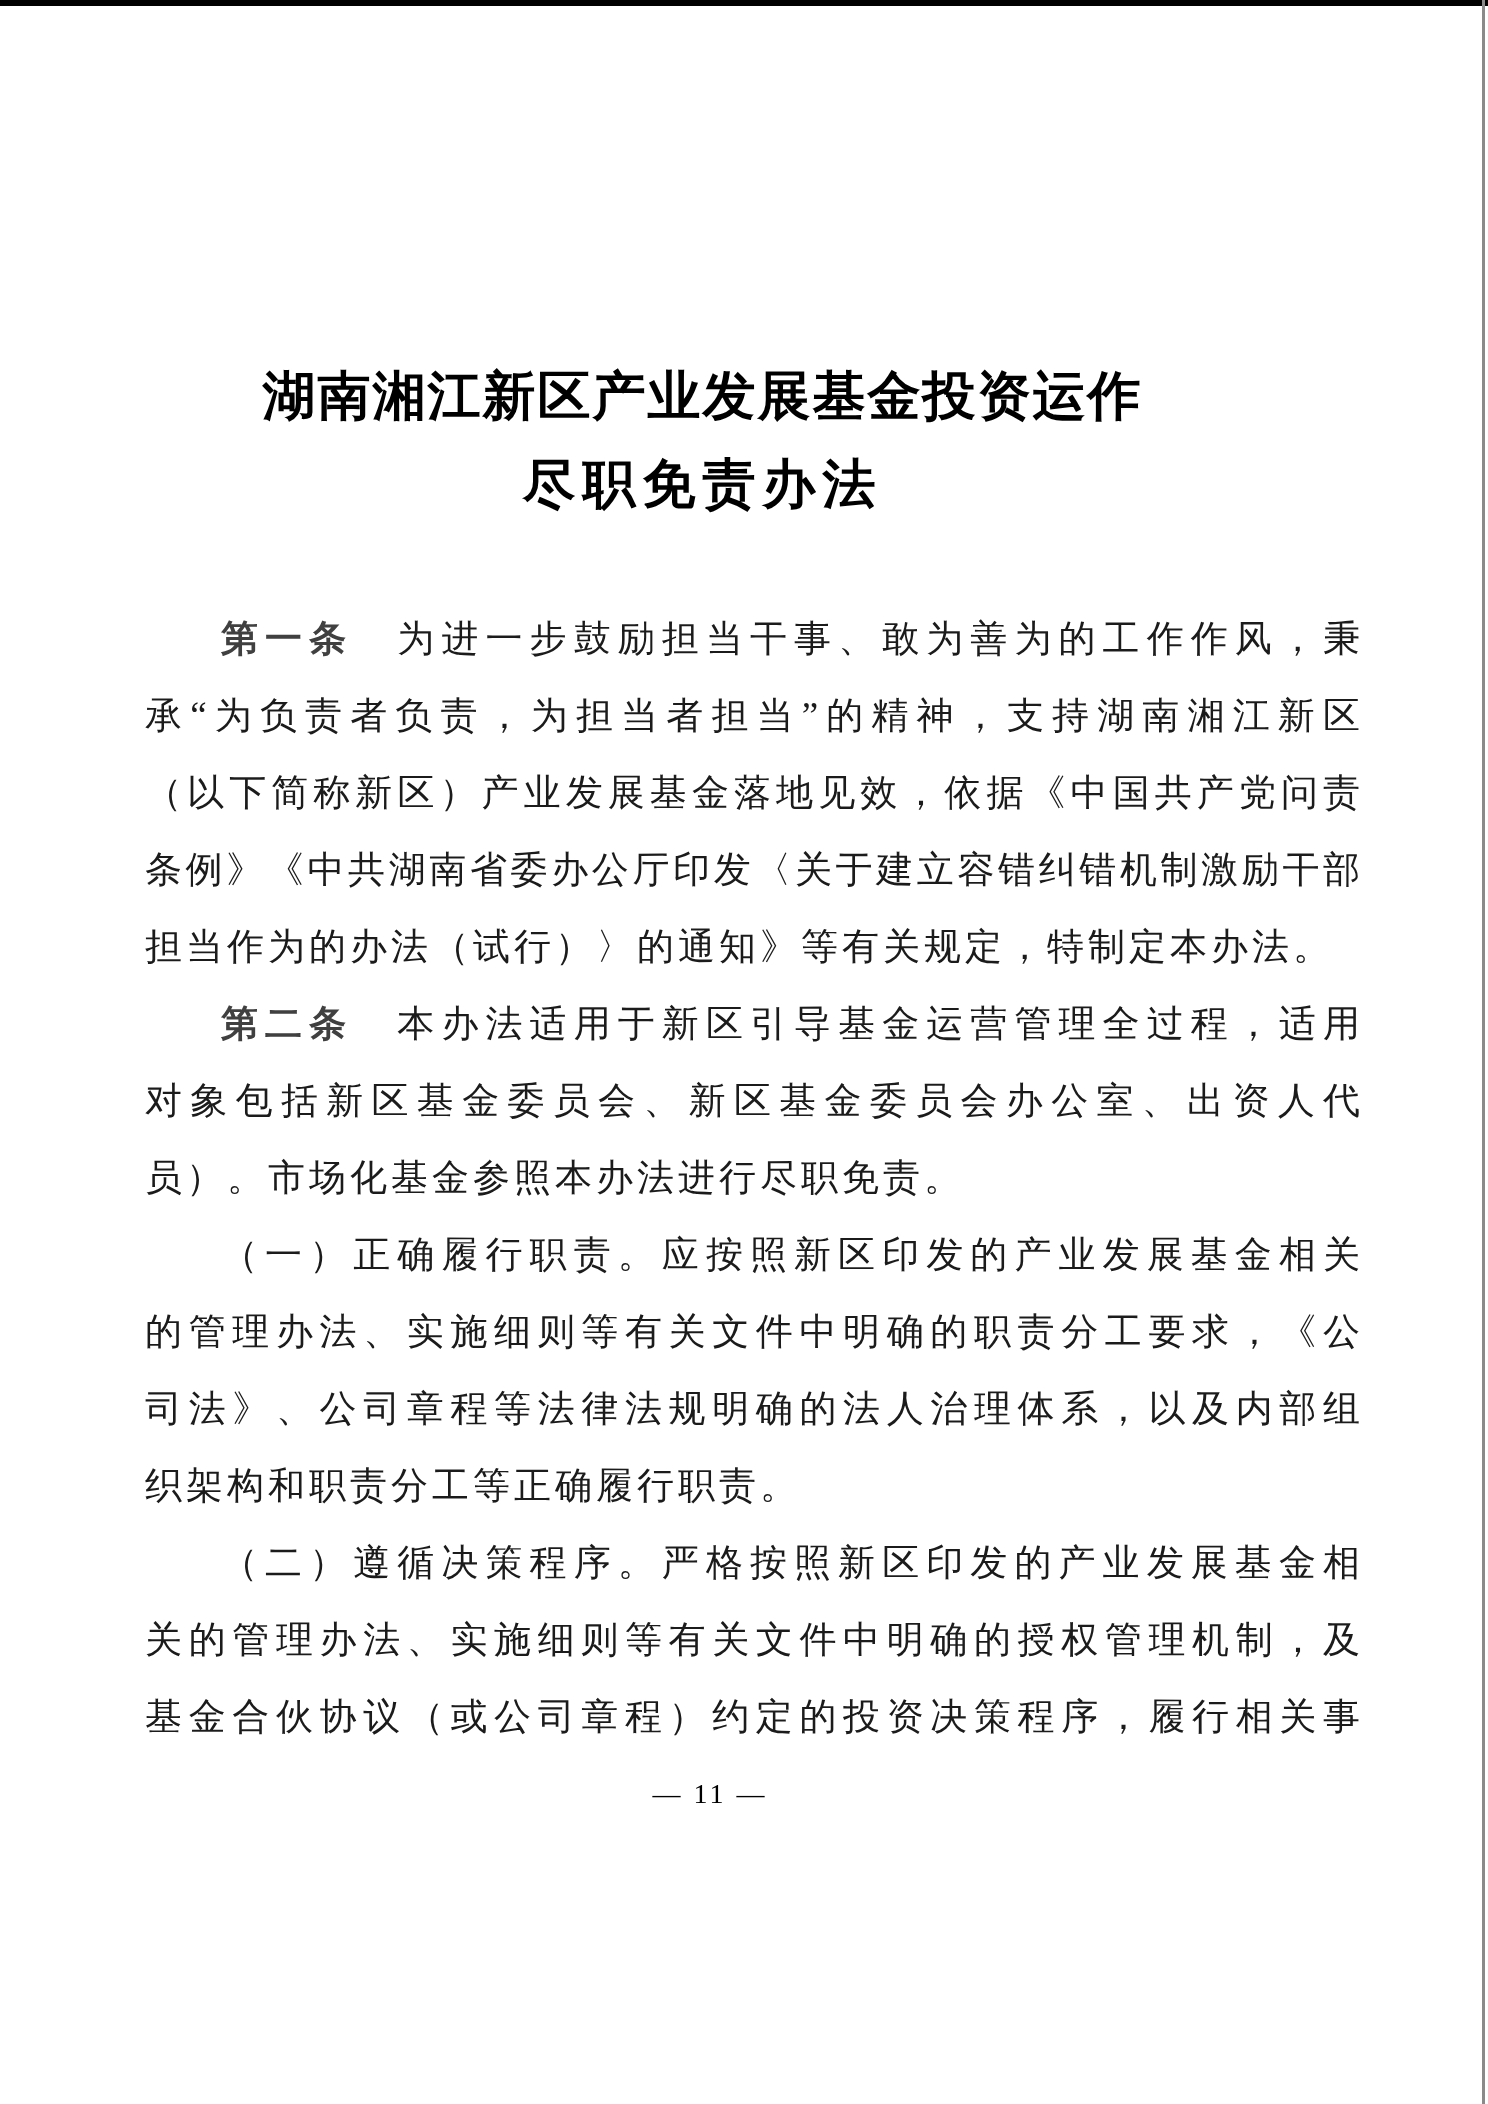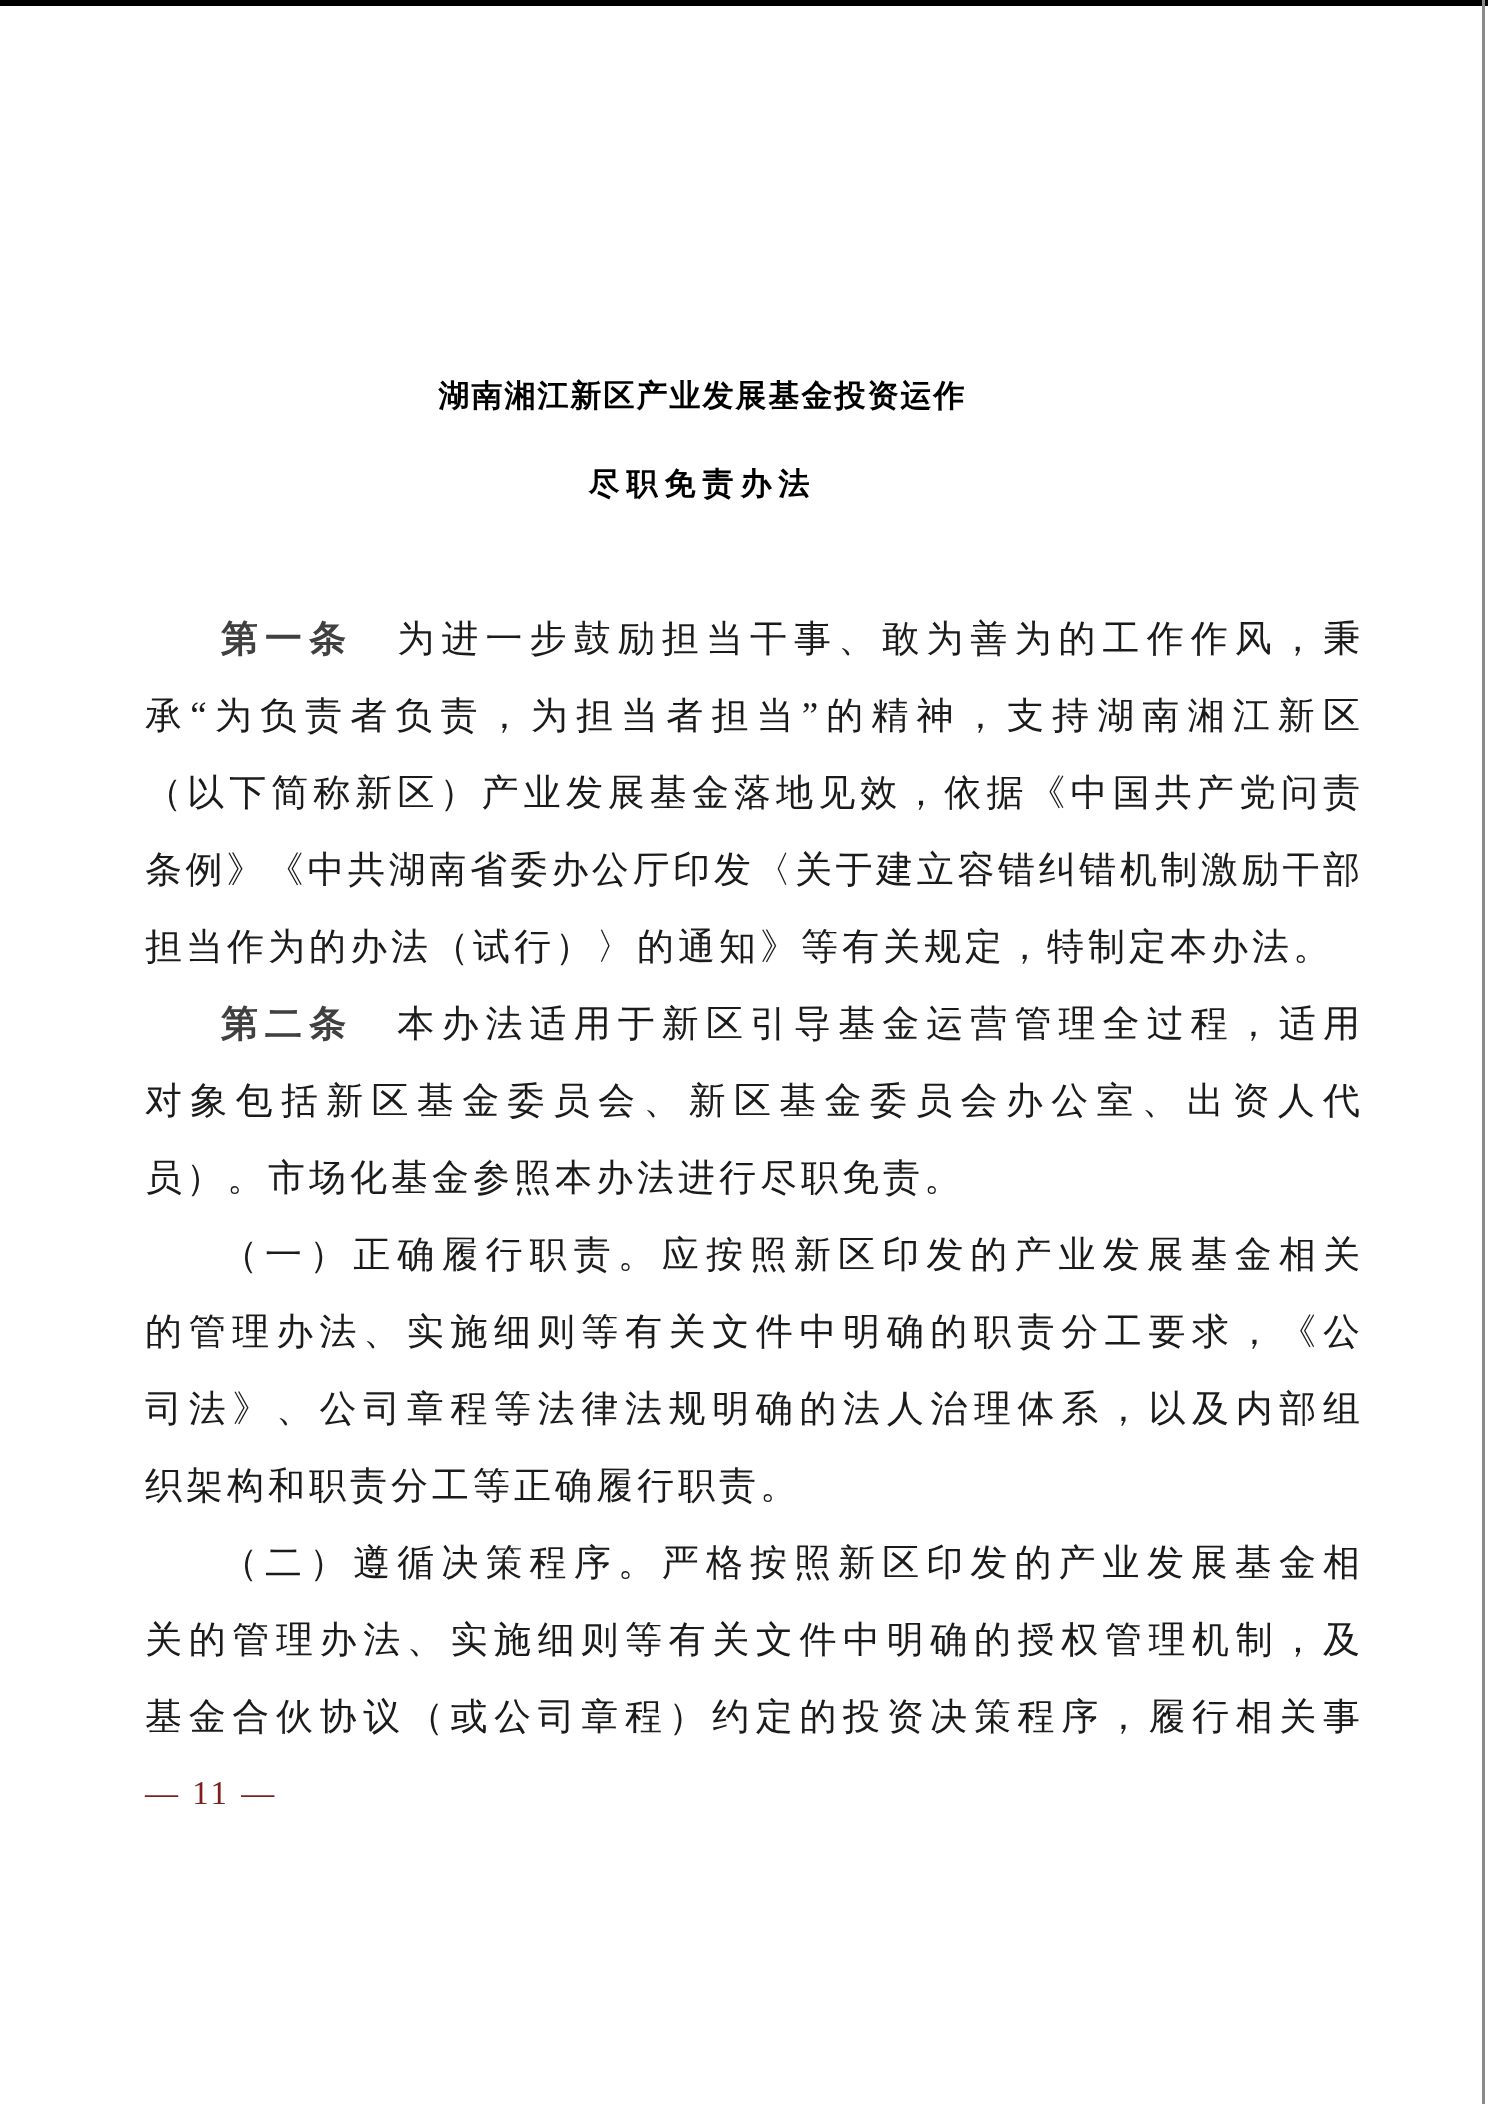--- a/index.html
+++ b/index.html
@@ -30,21 +30,21 @@
     width: 1215px;
     color: #1b1b1b;
   }
   .title-block {
     margin-top: 352px;
     margin-right: 100px;
     text-align: center;
     color: #000000;
   }
   .title-line {
-    font-size: 31px;
+    font-size: 53px;
     font-weight: 700;
     line-height: 88px;
     letter-spacing: 2px;
   }
   .title-line.second {
     letter-spacing: 7px;
   }
   .doc-body {
     margin-top: 72px;
   }
@@ -66,25 +66,25 @@
     padding-left: 76px;
   }
   .kw {
     font-weight: 700;
     font-family: "Liberation Sans", "DejaVu Sans", sans-serif;
     color: #404040;
   }
   .page-num {
     height: 77px;
     line-height: 77px;
-    text-align: left;
+    text-align: center;
     padding-right: 85px;
-    font-size: 33px;
+    font-size: 28px;
     letter-spacing: 3px;
-    color: #7f1d1d;
+    color: #000000;
   }
 </style>
 </head>
 <body>
 
 <div class="top-bar"></div>
 <div class="right-edge"></div>
 
 <div class="content">
 

